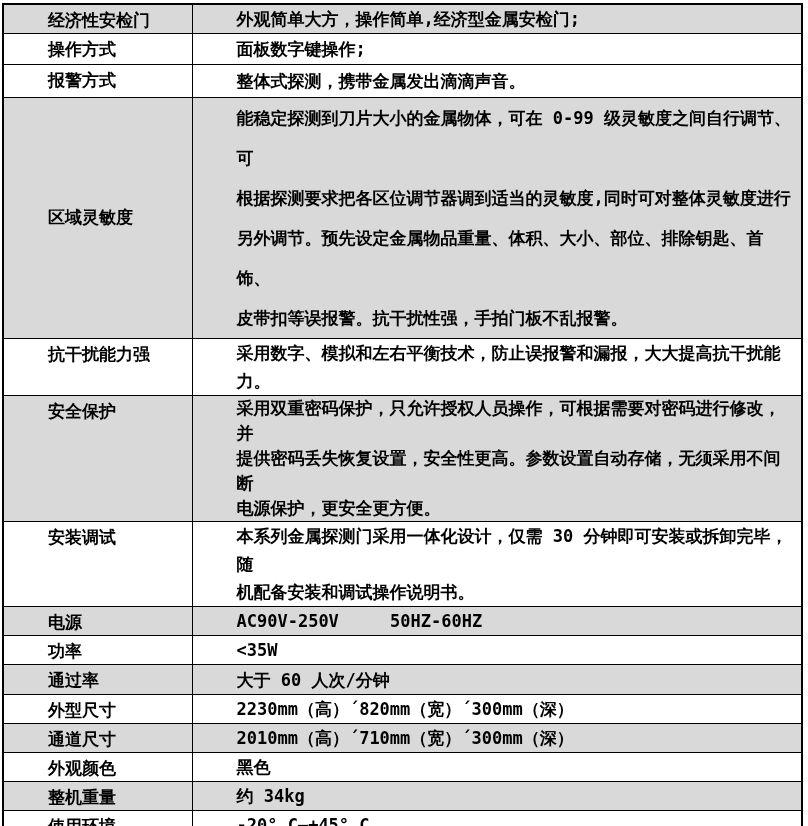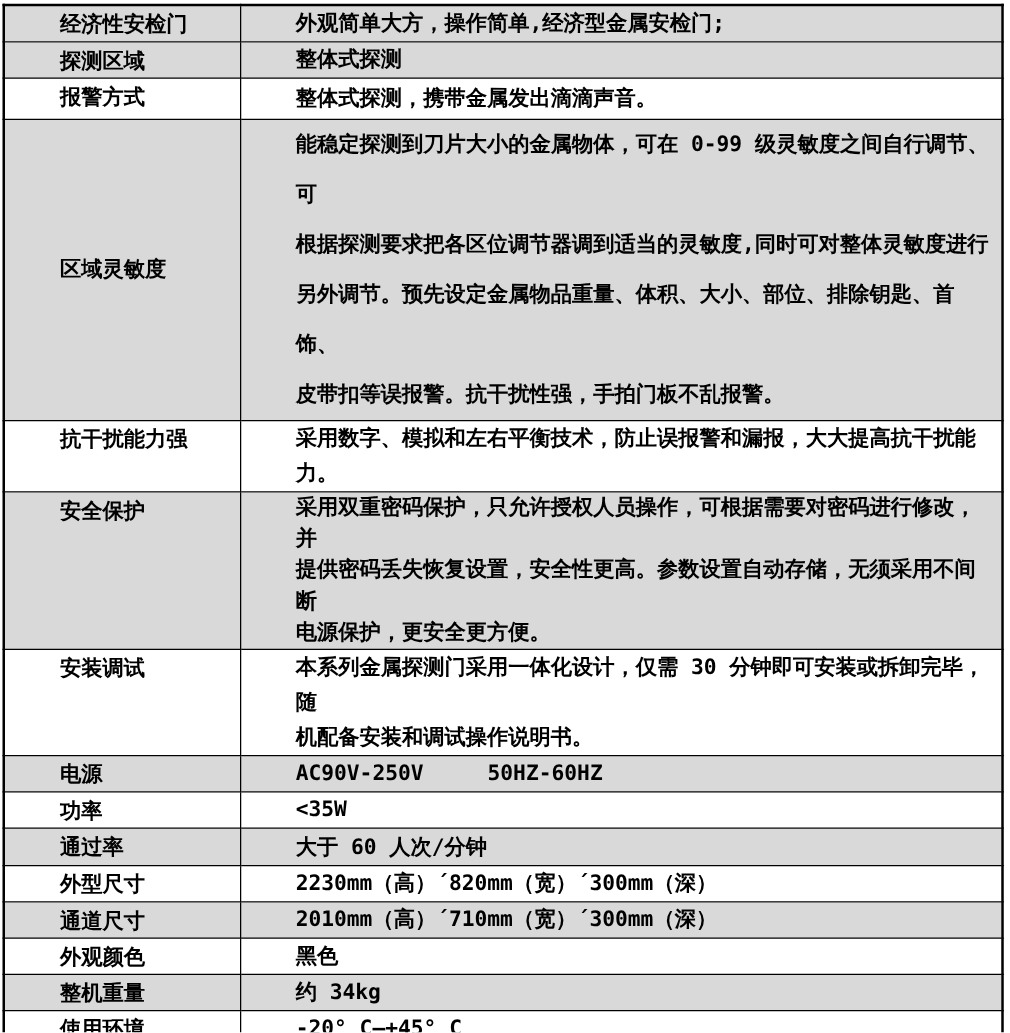--- a/index.html
+++ b/index.html
@@ -34,20 +34,21 @@
   }
   td.label {
     vertical-align: top;
     padding: 5px 6px 0 8px;
     line-height: 21px;
     white-space: nowrap;
   }
   td.label.vmid {
     vertical-align: middle;
     padding-top: 0;
+    font-family: Liberation Mono, monospace;
   }
   td.value {
     vertical-align: middle;
     padding: 0 8px;
     line-height: 28px;
     white-space: pre-wrap;
     overflow-wrap: break-word;
   }
   td.value.lh40 { line-height: 40px; }
   td.value.lh25 { line-height: 25px; }
@@ -60,23 +61,23 @@
   <table class="spec">
     <colgroup>
       <col style="width:189px">
       <col>
     </colgroup>
     <tbody>
       <tr class="shaded" style="height:27px">
         <td class="label">经济性安检门</td>
         <td class="value">外观简单大方，操作简单,经济型金属安检门;</td>
       </tr>
-      <tr class="shaded" style="height:29px">
-        <td class="label">探测区域</td>
-        <td class="value">整体式探测</td>
+      <tr style="height:31px">
+        <td class="label">操作方式</td>
+        <td class="value">面板数字键操作;</td>
       </tr>
       <tr style="height:33px">
         <td class="label">报警方式</td>
         <td class="value">整体式探测，携带金属发出滴滴声音。</td>
       </tr>
       <tr class="shaded" style="height:160px">
         <td class="label vmid">区域灵敏度</td>
         <td class="value lh40">能稳定探测到刀片大小的金属物体，可在 0-99 级灵敏度之间自行调节、可
 根据探测要求把各区位调节器调到适当的灵敏度,同时可对整体灵敏度进行
 另外调节。预先设定金属物品重量、体积、大小、部位、排除钥匙、首饰、

